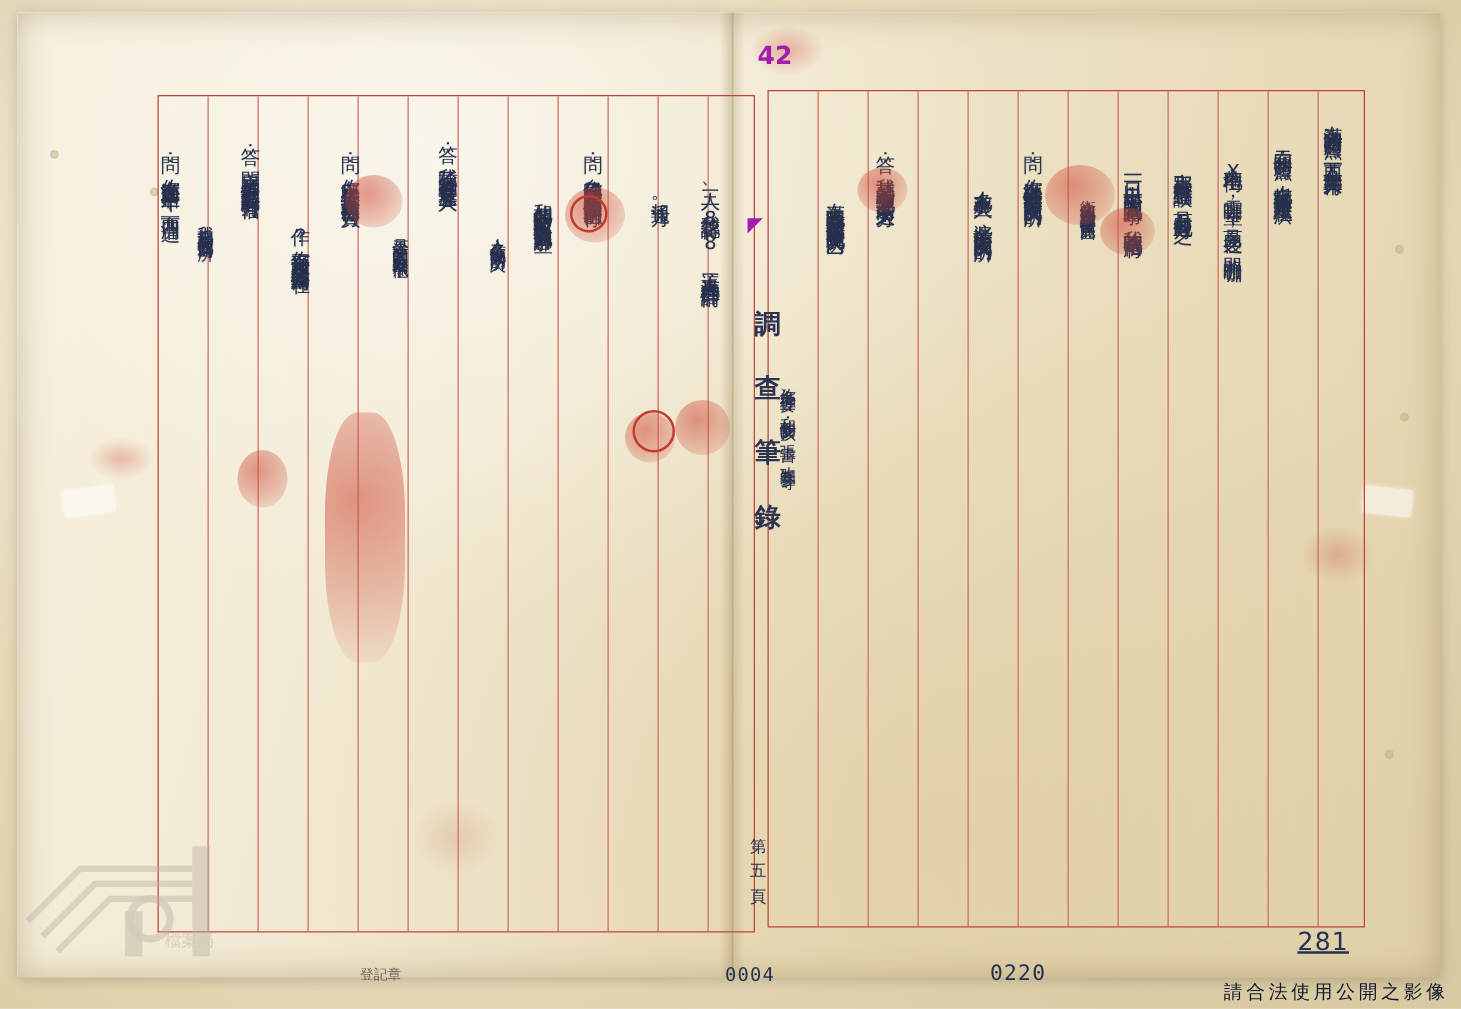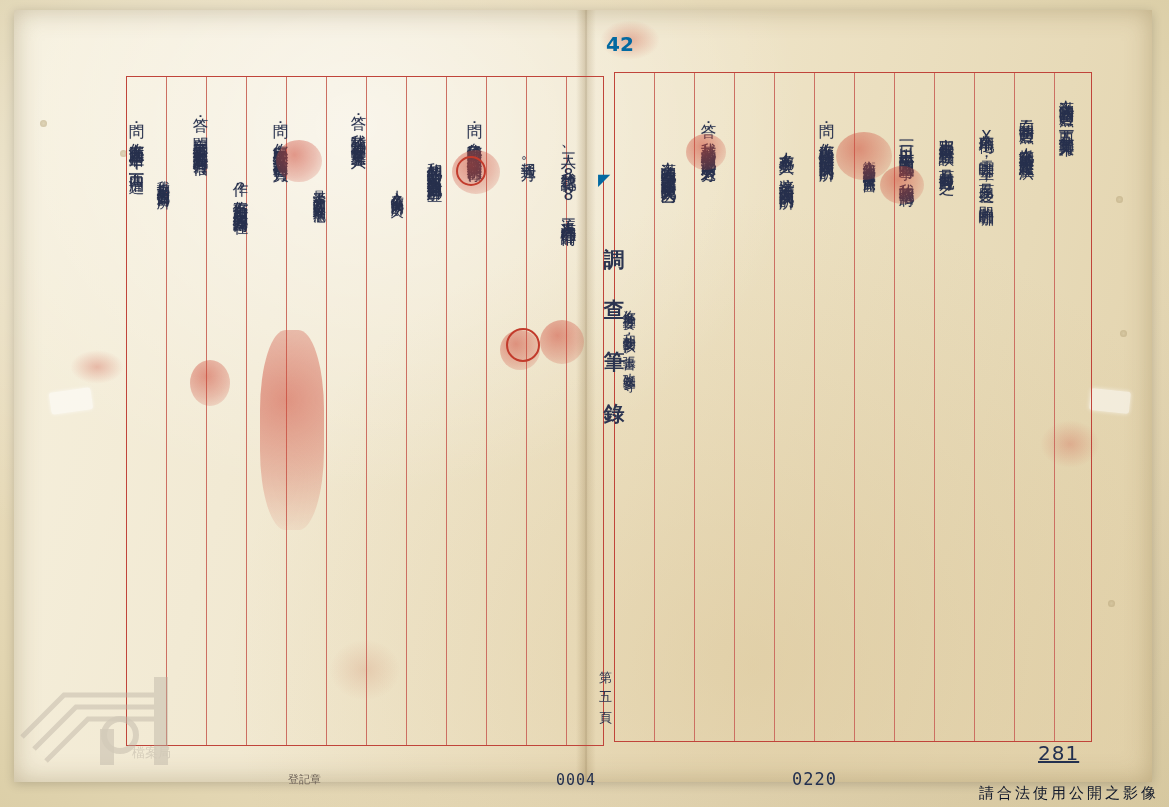--- a/index.html
+++ b/index.html
@@ -59,21 +59,21 @@
     position:absolute;left:600px;top:230px;
     writing-mode:vertical-rl;text-orientation:upright;
     font-size:21px;letter-spacing:14px;color:#2b3450;font-weight:600;
   }
   #pageno{
     position:absolute;left:596px;top:660px;
     writing-mode:vertical-rl;text-orientation:upright;
     font-size:13px;letter-spacing:3px;color:#2b3450;
   }
   
-  .redmark{position:absolute;color:#0369a1;font-weight:700;}
+  .redmark{position:absolute;color:#a21caf;font-weight:700;}
   .stampblob{
     position:absolute;border-radius:50%;
     background:radial-gradient(circle at 40% 35%, rgba(206,74,57,.55) 0%, rgba(206,74,57,.30) 55%, rgba(206,74,57,.05) 100%);
     filter:blur(.4px);
   }
   
   .redcircle{
     position:absolute;border:2.2px solid #c23b2c;border-radius:50%;
   }
   
@@ -186,21 +186,21 @@
 <div class="stampblob" style="left:276px;top:140px;width:46px;height:42px;"></div>
 <div class="stampblob" style="left:500px;top:330px;width:40px;height:40px;"></div>
 <div class="stampblob" style="left:540px;top:320px;width:44px;height:44px;"></div>
 <div class="stampblob" style="left:190px;top:360px;width:40px;height:46px;"></div>
 
 <div class="redcircle" style="left:456px;top:156px;width:26px;height:26px;"></div>
 <div class="redcircle" style="left:506px;top:328px;width:30px;height:30px;"></div>
 <div class="redmark" style="left:606px;top:32px;font-size:20px;">42</div>
 <div class="redmark" style="left:598px;top:170px;font-size:16px;">◤</div>
 
-<div class="footnum" style="left:556px;bottom:18px;">0004</div>
+<div class="footnum" style="left:580px;bottom:18px;">0004</div>
 <div class="footnum" style="left:792px;bottom:18px;font-size:17px;">0220</div>
 <div class="footnum" style="left:1038px;bottom:42px;font-size:20px;font-family:'DejaVu Sans',sans-serif;text-decoration:underline;">281</div>
 <div class="footnum" style="left:288px;bottom:20px;font-size:11px;color:#6a5f55;letter-spacing:0;">登記章</div>
 <div id="footerright">請合法使用公開之影像</div>
 
 <svg id="watermark" viewBox="0 0 200 150">
   <g fill="none" stroke="#b9b0a2" stroke-width="5" opacity="0.8">
     <path d="M18 120 L60 78 L150 78"></path>
     <path d="M30 132 L72 90 L150 90"></path>
     <path d="M42 144 L84 102 L150 102"></path>

